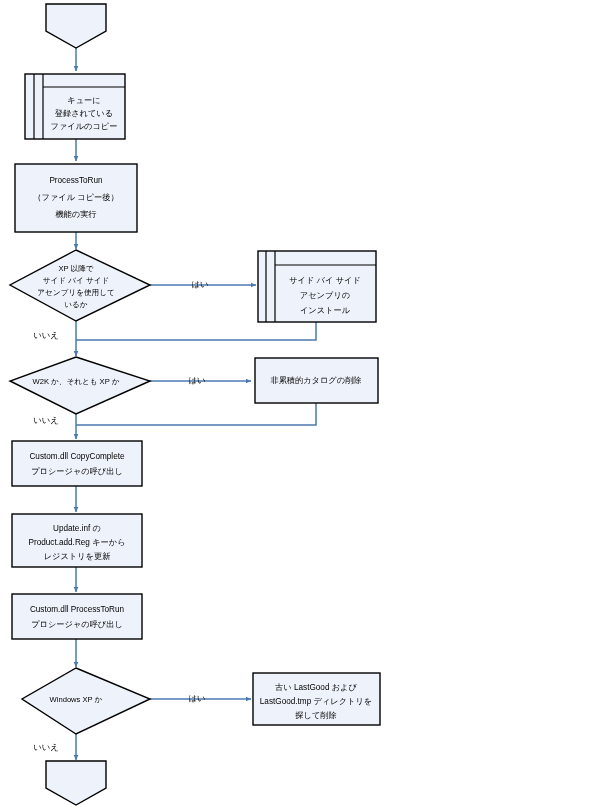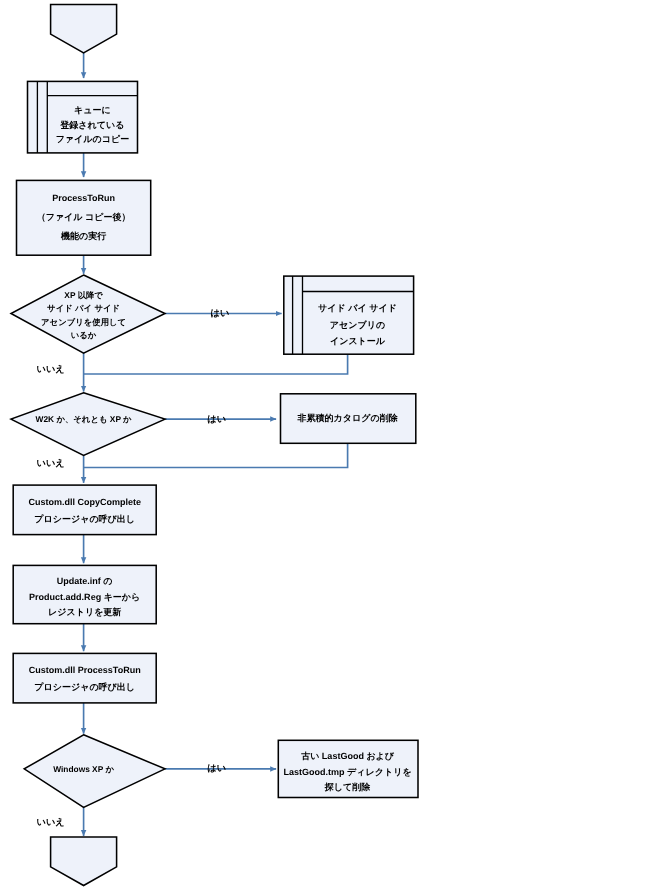--- a/index.html
+++ b/index.html
@@ -11,21 +11,20 @@
   body {
     width: 600px;
     height: 809px;
     font-family: "Liberation Sans", "DejaVu Sans", sans-serif;
     overflow: hidden;
   }
   #flow-root {
     position: relative;
     width: 600px;
     height: 809px;
-    font-weight: bold;
   }
   svg.flow-canvas {
     display: block;
     width: 600px;
     height: 809px;
   }
   .node-shape {
     fill: #eef2fa;
     stroke: #000000;
     stroke-width: 1.4;

